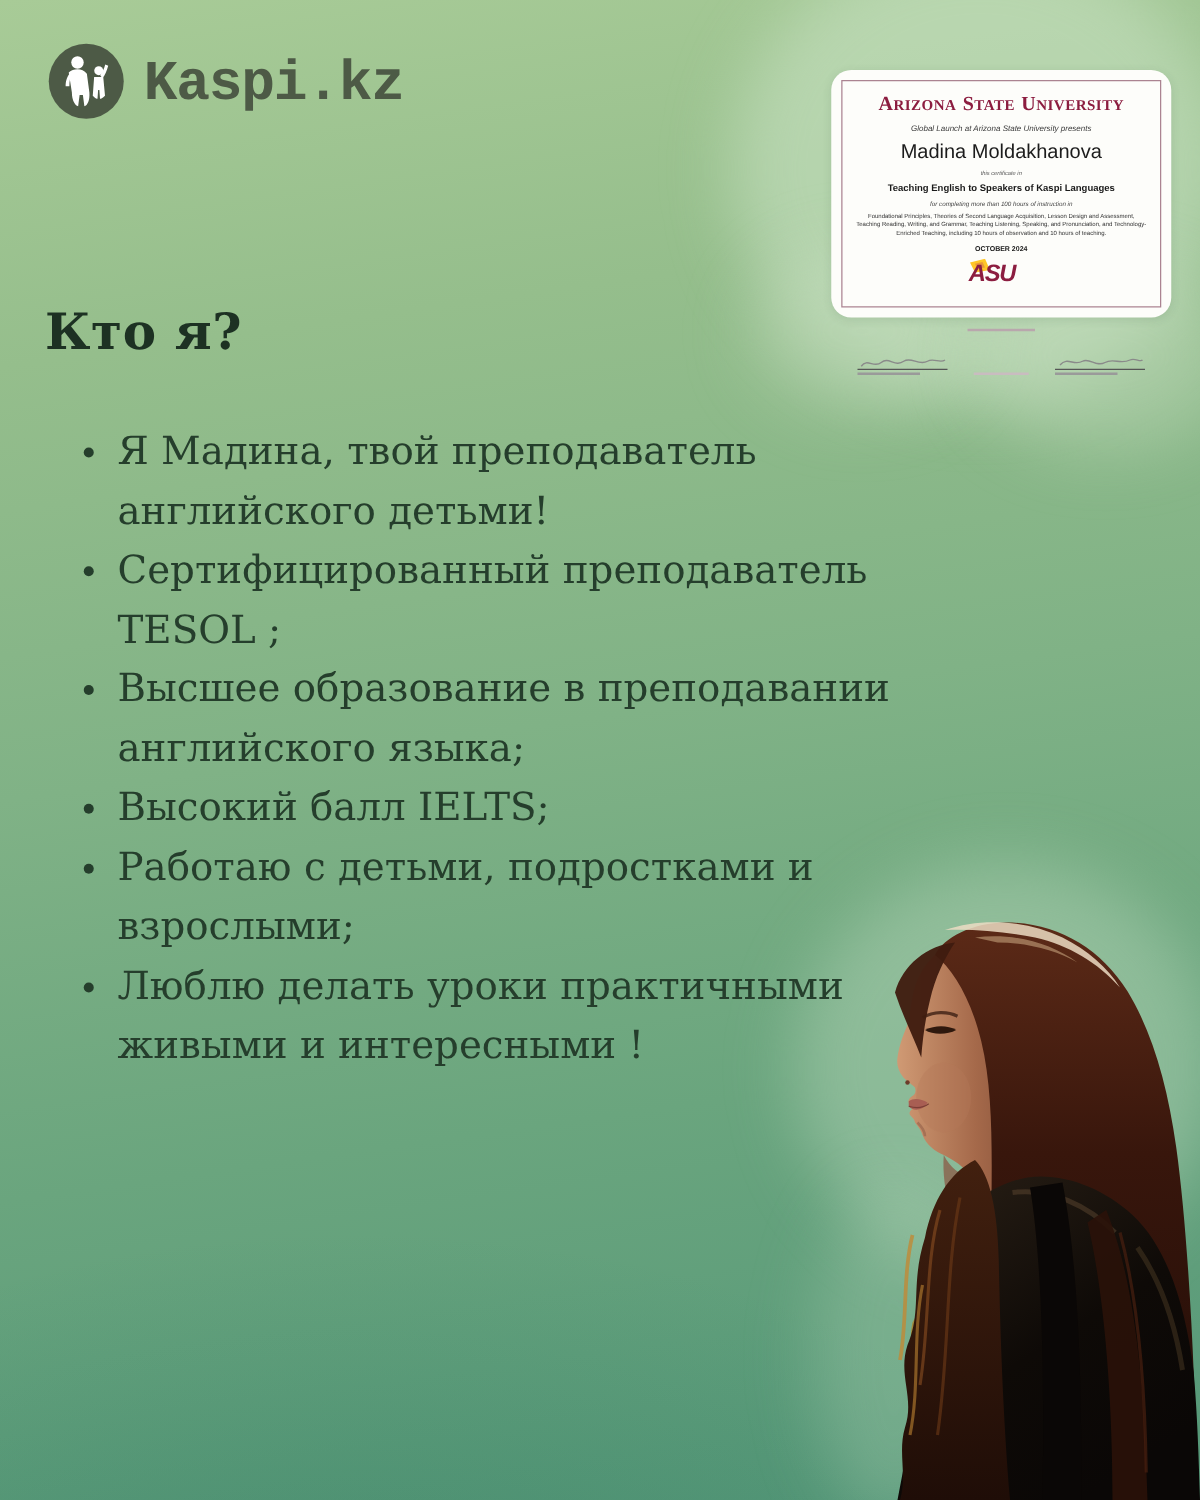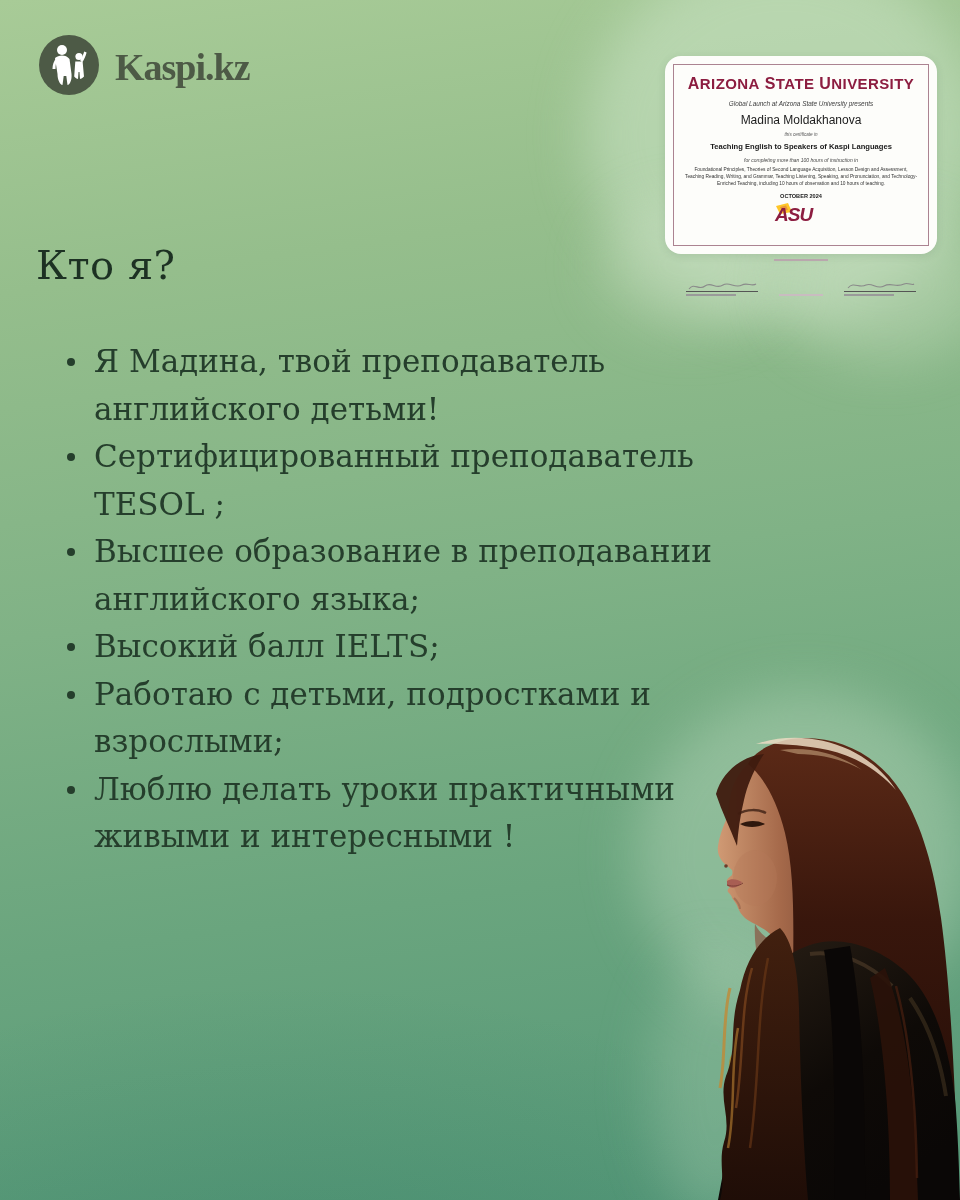--- a/index.html
+++ b/index.html
@@ -12,46 +12,46 @@
     background:radial-gradient(120% 60% at 30% 118%,rgba(24,104,83,.30),rgba(24,104,83,0) 60%);}
   .halo{position:absolute;border-radius:50%;filter:blur(26px);pointer-events:none;}
   .halo-cert{left:585px;top:-50px;width:400px;height:370px;background:rgba(204,227,198,.55);}
   .halo-cert2{left:600px;top:200px;width:180px;height:130px;background:rgba(204,227,198,.38);}
   .halo-cert3{left:780px;top:210px;width:210px;height:150px;background:rgba(204,227,198,.38);}
   .halo-woman{left:635px;top:690px;width:340px;height:330px;background:rgba(192,220,192,.40);}
   .halo-woman2{left:650px;top:950px;width:130px;height:270px;background:rgba(192,220,192,.28);}
 
   
   .brand{position:absolute;left:38px;top:34px;display:flex;align-items:center;gap:15px;z-index:3;}
-  .brand-name{font-family:Liberation Serif, serif;font-weight:bold;font-size:38px;
+  .brand-name{font-family:Liberation Mono, monospace;font-weight:bold;font-size:45px;
     letter-spacing:-1px;color:#4d5a46;}
 
   
-  .heading{position:absolute;left:36px;top:242px;font-size:40px;font-weight:normal;
+  .heading{position:absolute;left:36px;top:242px;font-size:40px;font-weight:bold;
     color:#1d3123;z-index:2;letter-spacing:.5px;}
   .bullets{position:absolute;left:64px;top:338px;width:680px;margin:0;padding:0;
     list-style:none;z-index:2;}
   .bullets li{position:relative;padding-left:30px;font-size:31px;line-height:47.5px;
     color:#253e2c;}
   .bullets li::before{content:"";position:absolute;left:3px;top:20px;width:8px;height:8px;
     border-radius:50%;background:#253e2c;}
   .bullets .line{display:block;}
 
   
   .cert{position:absolute;left:665px;top:56px;width:272px;height:198px;background:#fdfdfa;
     border-radius:16px;z-index:4;box-shadow:0 2px 8px rgba(40,70,50,.12);padding:8px;box-sizing:border-box;}
   .cert-inner{width:100%;height:100%;border:1px solid #ab8391;box-sizing:border-box;
     display:flex;flex-direction:column;align-items:center;text-align:center;
     font-family:"Liberation Sans",sans-serif;color:#222;padding:7px 6px 5px;}
   .cert-title{color:#8C1D40;margin-top:3px;white-space:nowrap;}
-  .cert-title .w{display:inline-block;font-size:15px;font-weight:800;letter-spacing:.4px;
-    text-transform:uppercase;margin:0 2.5px;}
+  .cert-title .w{display:inline-block;font-size:12px;font-weight:800;letter-spacing:.4px;
+    text-transform:uppercase;margin:0 2.5px;font-family:Liberation Serif, serif;}
   .cert-title .w::first-letter{font-size:16px;}
   .cert-presents{font-size:6.4px;font-style:italic;color:#3c3c3c;margin-top:7px;}
-  .cert-recipient{font-size:12px;color:#1c1c1c;margin-top:6px;}
+  .cert-recipient{font-size:16px;color:#1c1c1c;margin-top:6px;}
   .cert-certline{font-size:4.6px;font-style:italic;color:#555;margin-top:5px;}
   .cert-program{font-size:7.6px;font-weight:bold;color:#1a1a1a;margin-top:5px;}
   .cert-completion{font-size:5px;font-style:italic;color:#444;margin-top:6px;}
   .cert-details{font-size:4.8px;line-height:1.45;color:#333;margin-top:4px;width:96%;}
   .cert-date{font-size:5.6px;font-weight:bold;color:#1a1a1a;margin-top:5px;}
   .cert-bottom{display:flex;justify-content:space-between;align-items:flex-end;
     width:100%;margin-top:4px;padding:0 6px;box-sizing:border-box;flex:1;}
   .sig{width:72px;display:flex;flex-direction:column;align-items:stretch;}
   .sig-line{border-top:1px solid #555;margin-top:-2px;}
   .sig-bar{height:2px;background:#9a9a9a;width:70%;margin-top:2px;}

